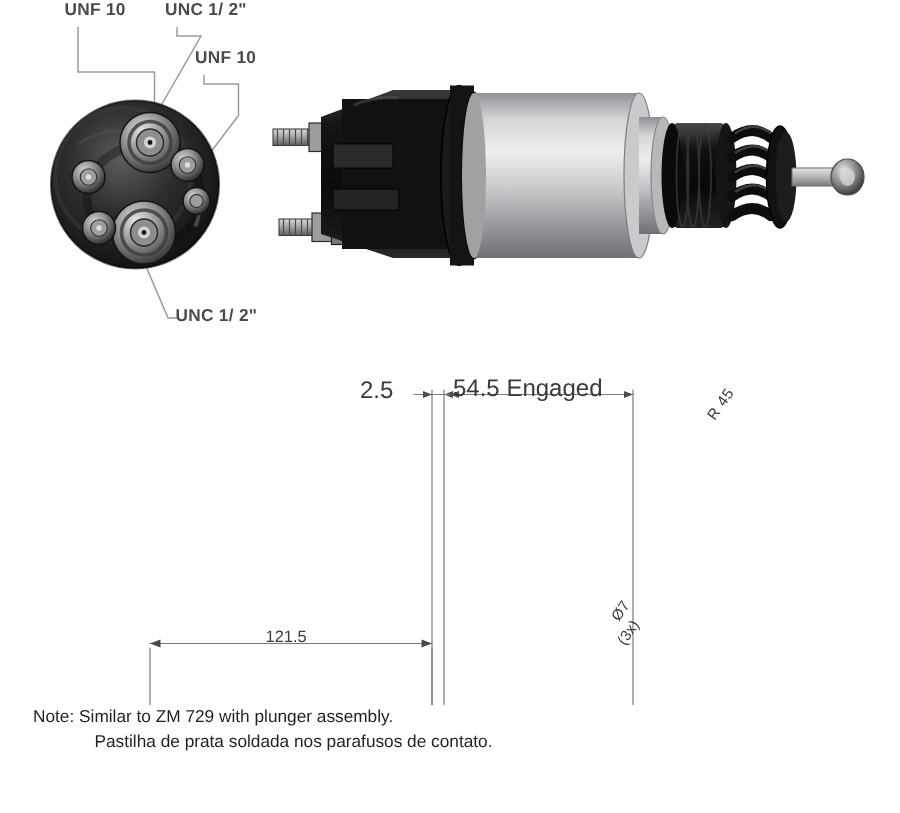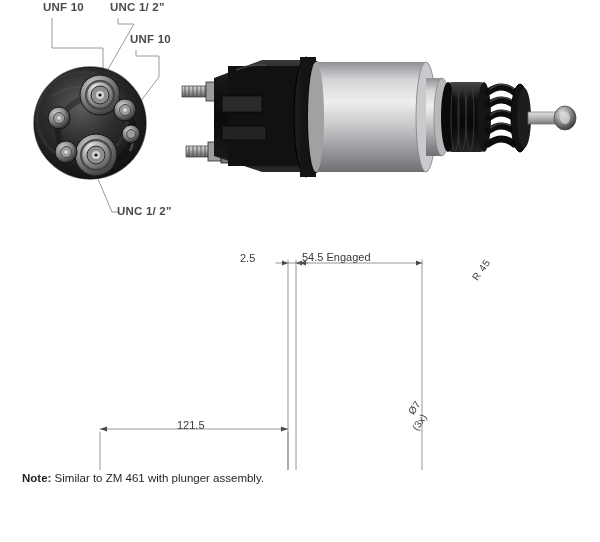--- a/index.html
+++ b/index.html
@@ -20,37 +20,37 @@
     font-size:11.5px;
     letter-spacing:.2px;
     color:#4a4a4a;
     white-space:nowrap;
   }
 
   
   .dim{
     position:absolute;
     font-family:"Liberation Sans", sans-serif;
-    font-size:11px;
+    font-size:16px;
     color:#3a3a3a;
     white-space:nowrap;
   }
   .dim.rot45{transform:rotate(-55deg);transform-origin:left top;}
   .dim.rot45b{transform:rotate(-55deg);transform-origin:left top;}
 
   
   .notes{
     position:absolute;left:22px;top:470px;width:560px;
     font-family:"Liberation Sans", sans-serif;
     font-size:11.5px;
     line-height:16.5px;
     color:#231f20;
   }
   .notes .ln{white-space:nowrap;}
-  .notes b{font-weight:bold;}
+  .notes b{font-weight:normal;}
   .notes .ind{padding-left:41px;display:inline-block;}
 
   
   .photo{position:absolute;}
 </style>
 </head>
 <body>
 
 <div class="stage">
 
@@ -430,17 +430,20 @@
 
   <div class="dim rot45" style="left:470px;top:276px;font-size:10px;letter-spacing:.5px;">R 45</div>
 
   <div class="dim rot45b" style="left:406px;top:410px;font-size:10px;">Ø7</div>
 
   <div class="dim rot45b" style="left:410px;top:426px;font-size:10px;">(3x)</div>
 
   <div class="notes">
     <div class="ln">
       <b>Note:</b>
-      <span>Similar to ZM 461 with plunger assembly.</span>
+      <span>Similar to ZM 729 with plunger assembly.</span>
+    </div>
+    <div class="ln">
+      <span class="ind">Pastilha de prata soldada nos parafusos de contato.</span>
     </div>
   </div>
 
 </div>
 
 </body></html>

